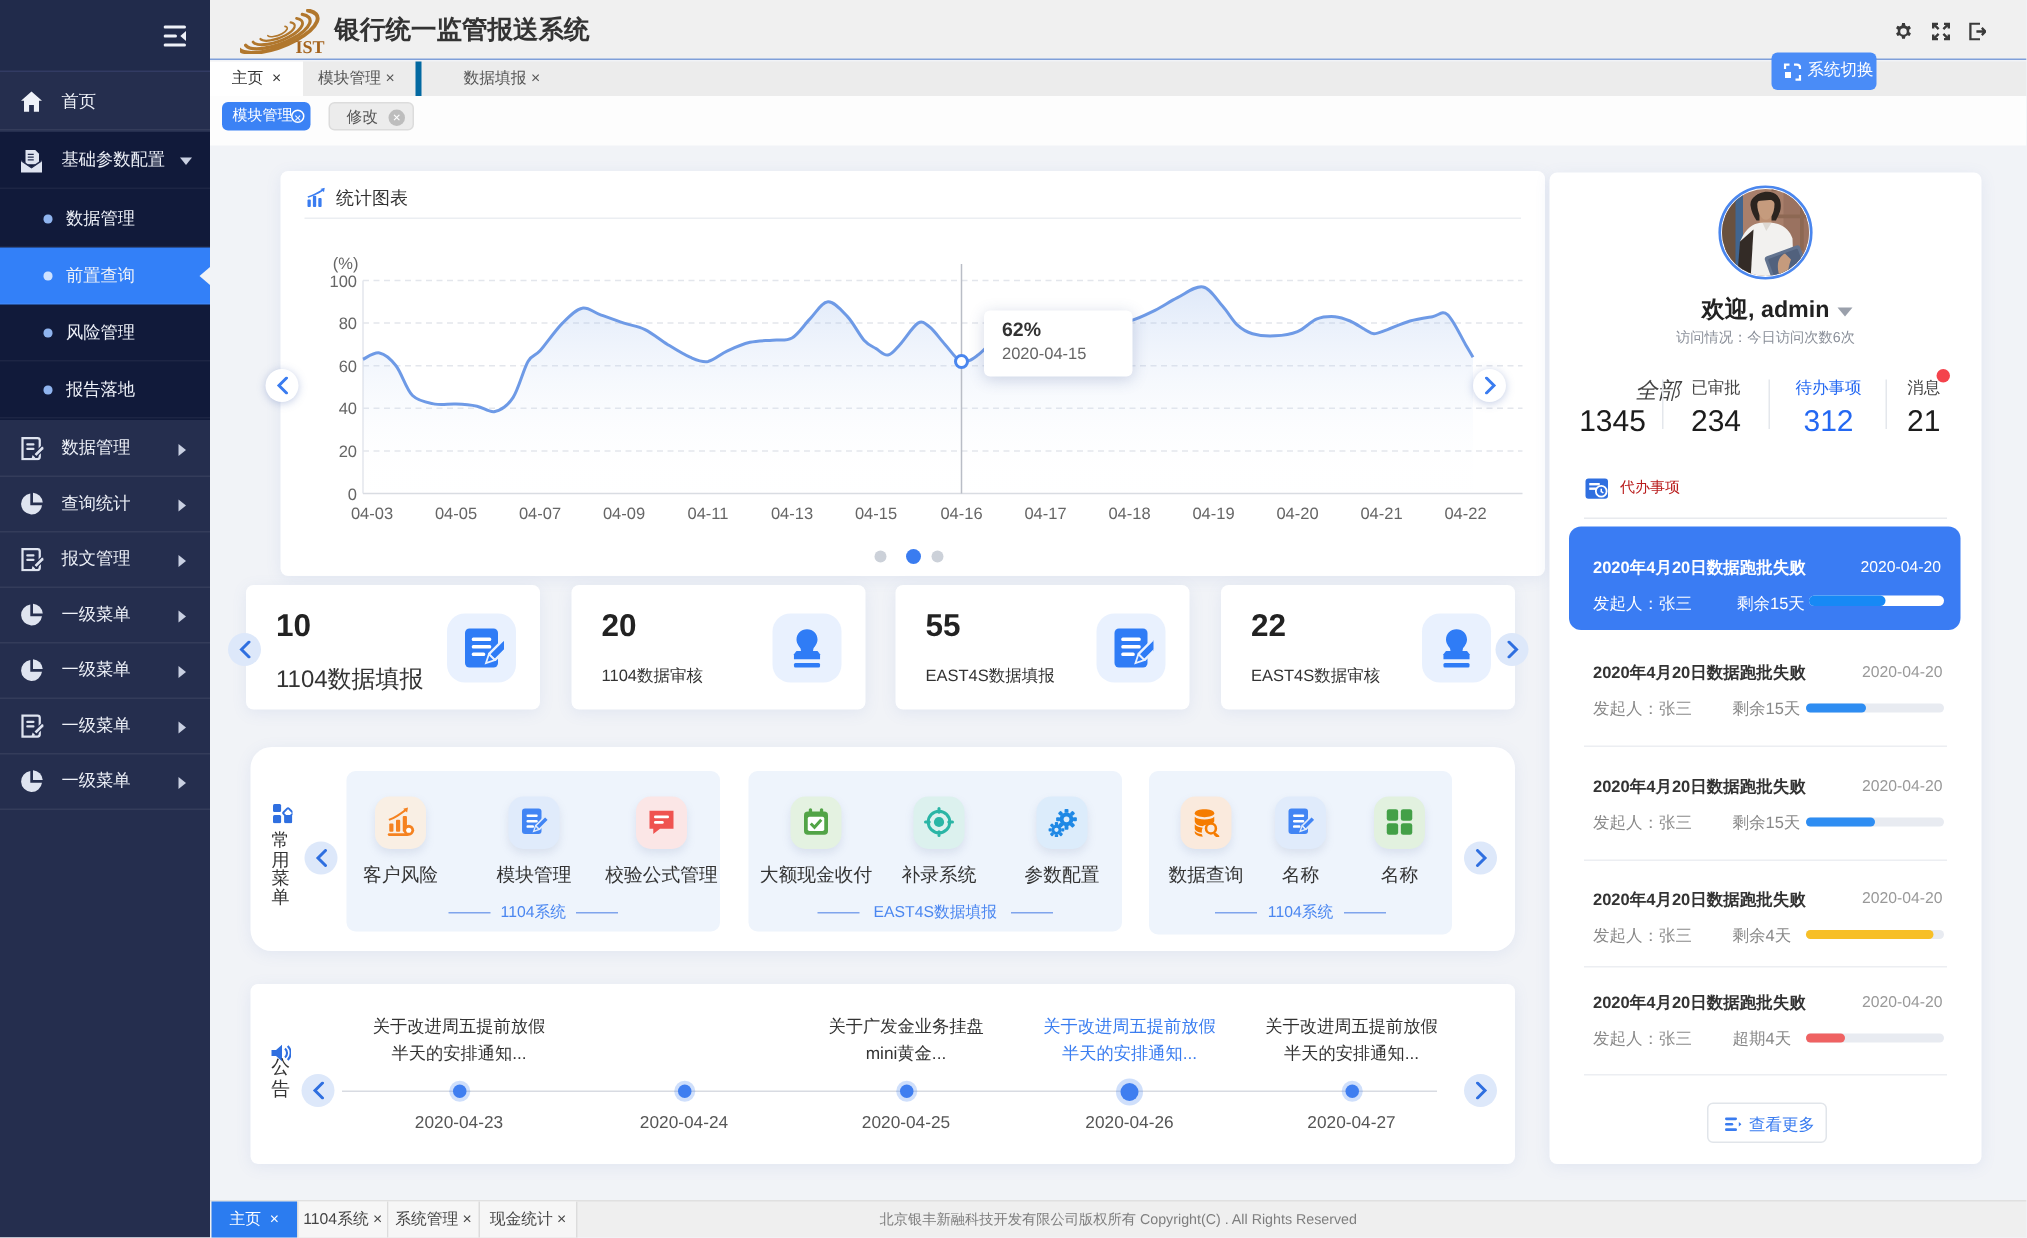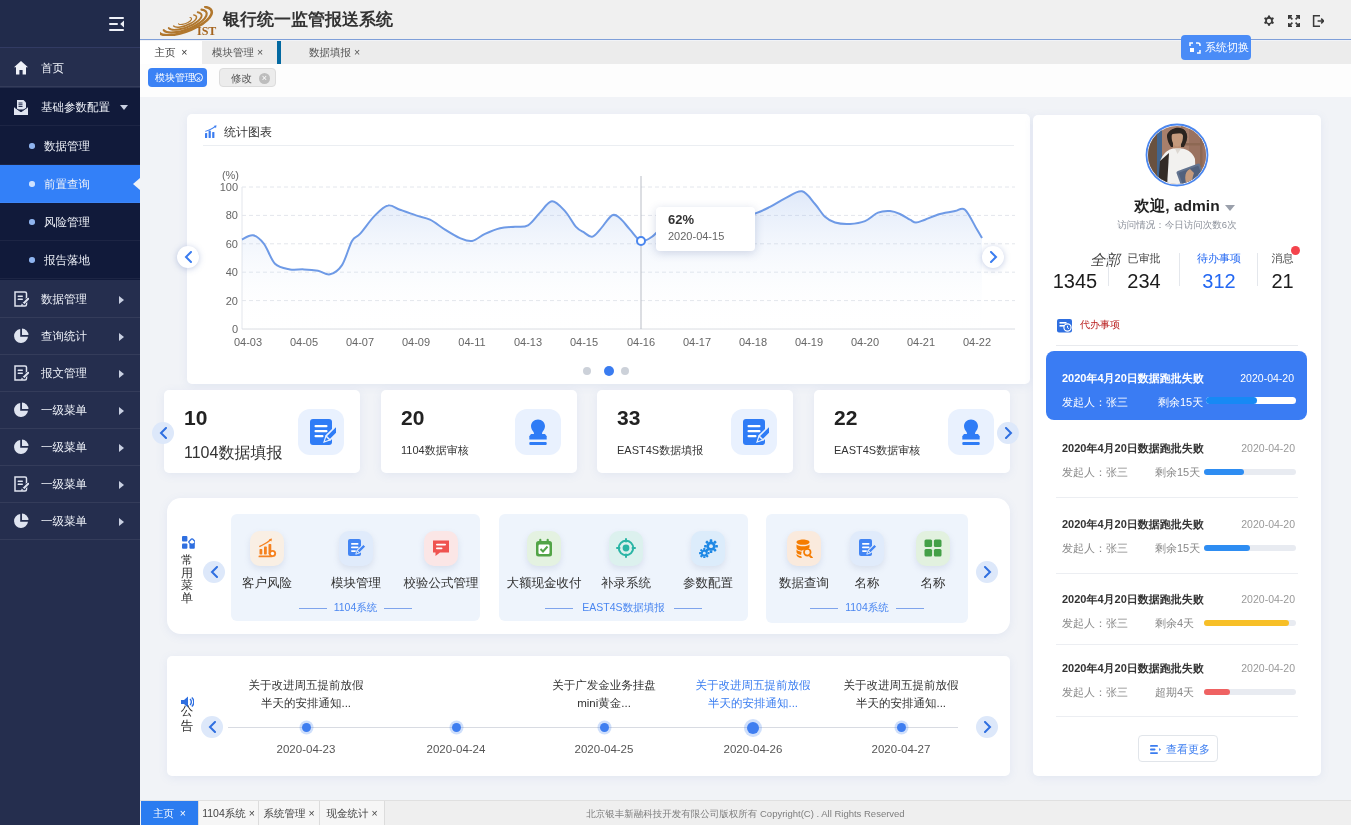--- a/index.html
+++ b/index.html
@@ -421,21 +421,21 @@
         </svg></div>
 </div>
 <div class="scard" style="left:381px;">
   <div style="position:absolute;left:20px;top:16px;font-size:21px;font-weight:bold;color:#222;">20</div>
   <div style="position:absolute;left:20px;top:53px;font-size:11px;color:#333;">1104数据审核</div>
   <div style="position:absolute;left:134px;top:19px;width:46px;height:46px;border-radius:12px;background:#e9f1fe;"><svg style="margin:8px 0 0 8px" width="30" height="30" viewBox="0 0 30 30">
           <use href="#ic-stamp"></use>
         </svg></div>
 </div>
 <div class="scard" style="left:597px;">
-  <div style="position:absolute;left:20px;top:16px;font-size:21px;font-weight:bold;color:#222;">33</div>
+  <div style="position:absolute;left:20px;top:16px;font-size:21px;font-weight:bold;color:#222;">55</div>
   <div style="position:absolute;left:20px;top:53px;font-size:11px;color:#333;">EAST4S数据填报</div>
   <div style="position:absolute;left:134px;top:19px;width:46px;height:46px;border-radius:12px;background:#e9f1fe;"><svg style="margin:8px 0 0 8px" width="30" height="30" viewBox="0 0 30 30">
           <use href="#ic-fill"></use>
         </svg></div>
 </div>
 <div class="scard" style="left:814px;">
   <div style="position:absolute;left:20px;top:16px;font-size:21px;font-weight:bold;color:#222;">22</div>
   <div style="position:absolute;left:20px;top:53px;font-size:11px;color:#333;">EAST4S数据审核</div>
   <div style="position:absolute;left:134px;top:19px;width:46px;height:46px;border-radius:12px;background:#e9f1fe;"><svg style="margin:8px 0 0 8px" width="30" height="30" viewBox="0 0 30 30">
           <use href="#ic-stamp"></use>

